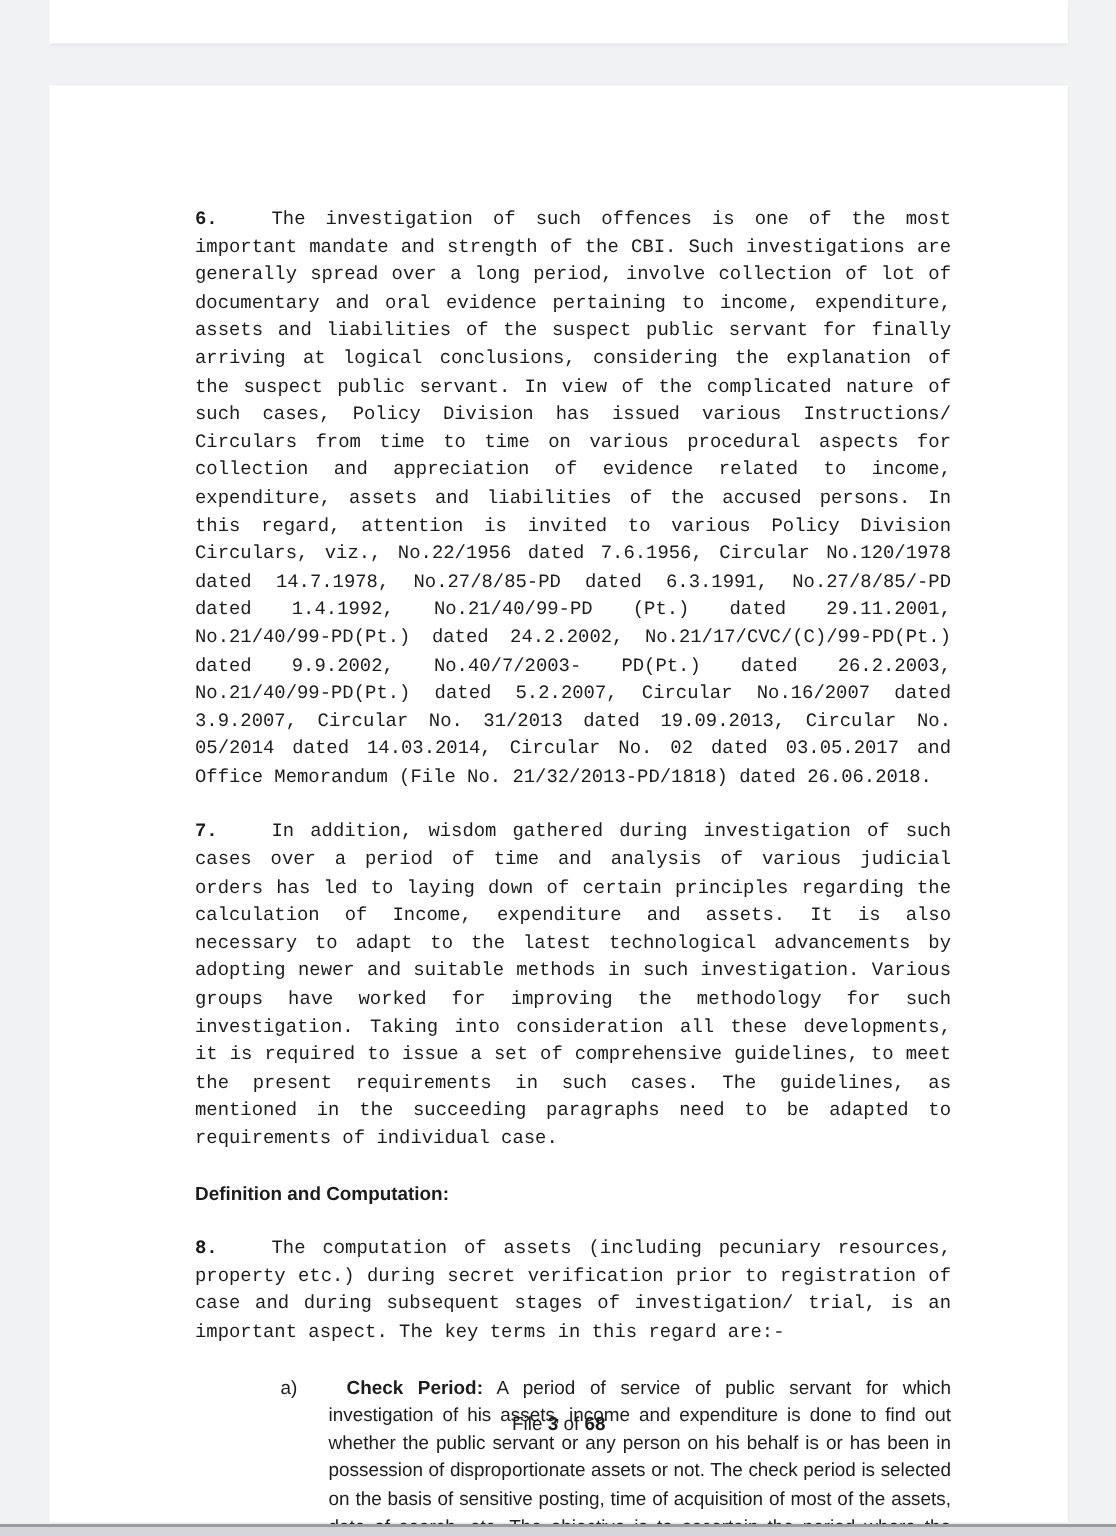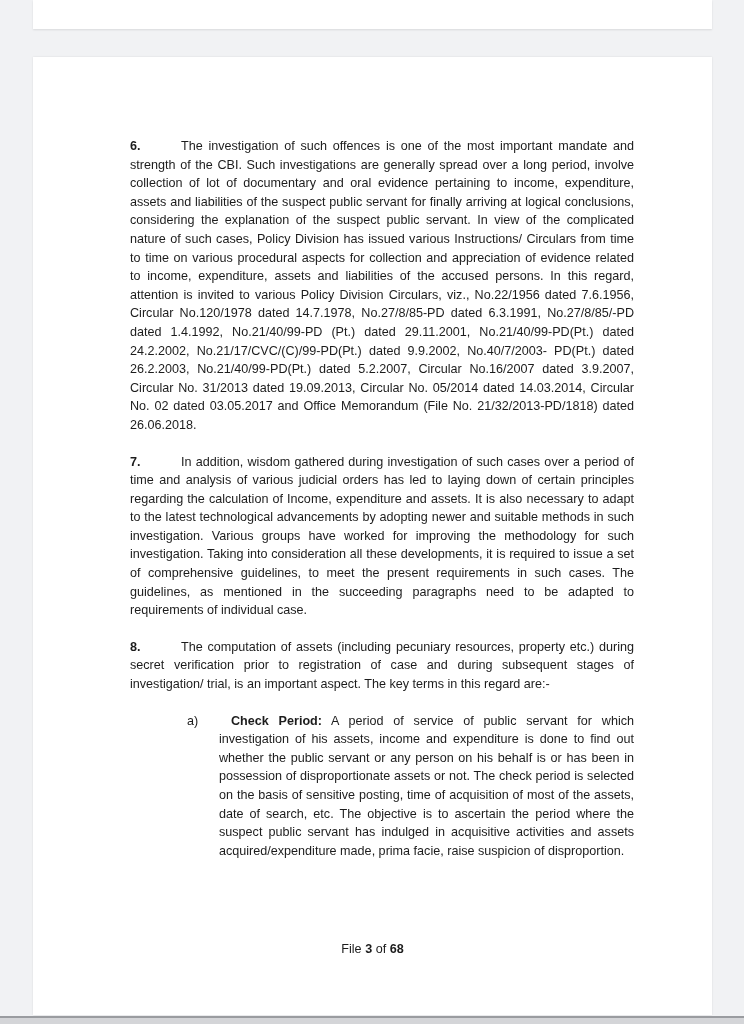--- a/index.html
+++ b/index.html
@@ -55,21 +55,21 @@
       top: 80px;
       width: 504px;
       color: #1c1c1c;
       font-size: 12.6px;
       line-height: 18.6px;
     }
     p {
       margin: 0;
       text-align: justify;
     }
-    .para { margin-bottom: 18px; }
+    .para { margin-bottom: 18px; font-family: Liberation Mono, monospace; }
     .para-num {
       font-weight: bold;
       display: inline-block;
       width: 51px;
     }
     .heading {
       font-weight: bold;
       margin: 0 0 18px 0;
     }
     .sub-item {
@@ -103,20 +103,21 @@
     <div class="content">
 
       <p class="para">
         <span class="para-num">6.</span><span>The investigation of such offences is one of the most important mandate and strength of the CBI. Such investigations are generally spread over a long period, involve collection of lot of documentary and oral evidence pertaining to income, expenditure, assets and liabilities of the suspect public servant for finally arriving at logical conclusions, considering the explanation of the suspect public servant. In view of the complicated nature of such cases, Policy Division has issued various Instructions/ Circulars from time to time on various procedural aspects for collection and appreciation of evidence related to income, expenditure, assets and liabilities of the accused persons. In this regard, attention is invited to various Policy Division Circulars, viz., No.22/1956 dated 7.6.1956, Circular No.120/1978 dated 14.7.1978, No.27/8/85-PD dated 6.3.1991, No.27/8/85/-PD dated 1.4.1992, No.21/40/99-PD (Pt.) dated 29.11.2001, No.21/40/99-PD(Pt.) dated 24.2.2002, No.21/17/CVC/(C)/99-PD(Pt.) dated 9.9.2002, No.40/7/2003- PD(Pt.) dated 26.2.2003, No.21/40/99-PD(Pt.) dated 5.2.2007, Circular No.16/2007 dated 3.9.2007, Circular No. 31/2013 dated 19.09.2013, Circular No. 05/2014 dated 14.03.2014, Circular No. 02 dated 03.05.2017 and Office Memorandum (File No. 21/32/2013-PD/1818) dated 26.06.2018.</span>
       </p>
 
       <p class="para">
         <span class="para-num">7.</span><span>In addition, wisdom gathered during investigation of such cases over a period of time and analysis of various judicial orders has led to laying down of certain principles regarding the calculation of Income, expenditure and assets. It is also necessary to adapt to the latest technological advancements by adopting newer and suitable methods in such investigation. Various groups have worked for improving the methodology for such investigation. Taking into consideration all these developments, it is required to issue a set of comprehensive guidelines, to meet the present requirements in such cases. The guidelines, as mentioned in the succeeding paragraphs need to be adapted to requirements of individual case.</span>
       </p>
 
+      <p class="heading">Definition and Computation:</p>
 
       <p class="para">
         <span class="para-num">8.</span><span>The computation of assets (including pecuniary resources, property etc.) during secret verification prior to registration of case and during subsequent stages of investigation/ trial, is an important aspect. The key terms in this regard are:-</span>
       </p>
 
       <p class="sub-item">
         <span class="sub-label">a)</span><span class="term">Check Period:</span><span> A period of service of public servant for which investigation of his assets, income and expenditure is done to find out whether the public servant or any person on his behalf is or has been in possession of disproportionate assets or not. The check period is selected on the basis of sensitive posting, time of acquisition of most of the assets, date of search, etc. The objective is to ascertain the period where the suspect public servant has indulged in acquisitive activities and assets acquired/expenditure made, prima facie, raise suspicion of disproportion.</span>
       </p>
 
     </div>

